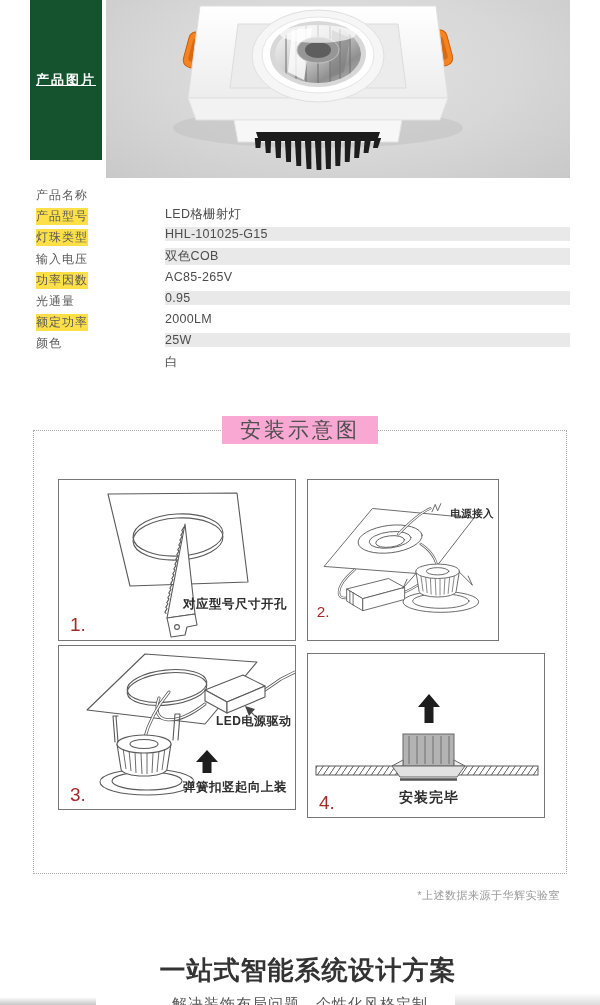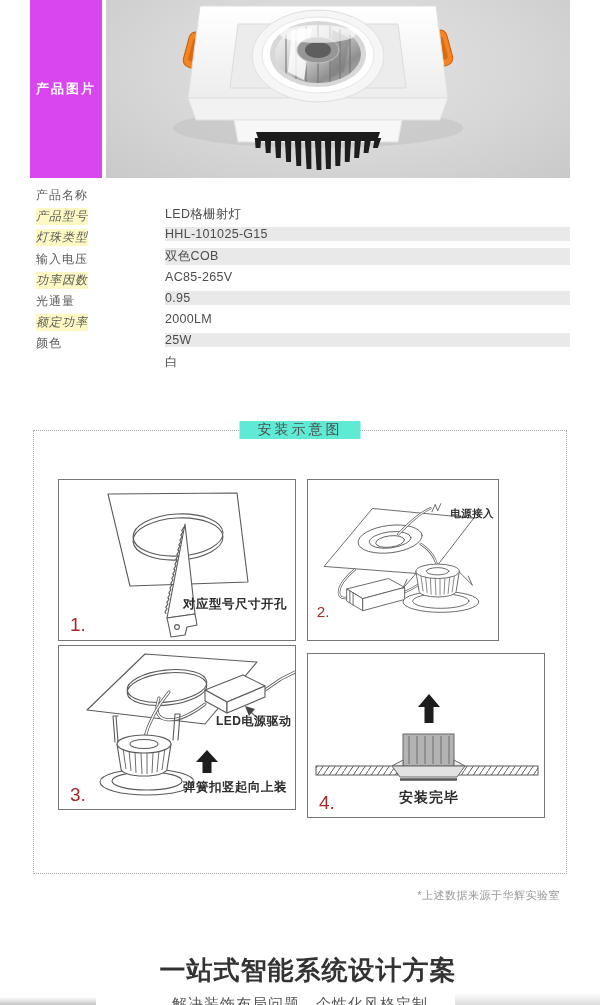--- a/index.html
+++ b/index.html
@@ -1,42 +1,42 @@
 <!DOCTYPE html>
 <html><head>
 <meta charset="utf-8">
 <style>
   html,body{margin:0;padding:0;background:#fff;}
   #page{position:relative;width:600px;height:1005px;background:#fff;overflow:hidden;
         font-family:"Liberation Sans","DejaVu Sans",sans-serif;}
 
   
-  #label-cell-top{position:absolute;left:30px;top:0;width:72px;height:178px;
-    background:#d946ef;display:flex;align-items:center;justify-content:center;
-    color:#fff;font-size:13px;font-weight:bold;letter-spacing:2px;}
+  #label-cell-top{position:absolute;left:30px;top:0;width:72px;height:160px;
+    background:#14532d;display:flex;align-items:center;justify-content:center;
+    color:#fff;font-size:13px;font-weight:bold;letter-spacing:2px;text-decoration:underline;}
   #photo-area{position:absolute;left:106px;top:0;width:464px;height:178px;
     background:radial-gradient(ellipse at 50% 38%, #e3e3e3 0%, #d7d7d7 55%, #c9c9c9 100%);}
 
   
   #spec-table{position:absolute;left:0;top:186px;width:600px;}
   .spec-row{display:flex;height:21.2px;flex-direction:column;}
   .cell-label{width:58px;margin-left:30px;display:flex;align-items:center;
     font-size:12px;letter-spacing:1px;color:#5a5a5a;box-sizing:border-box;padding:1px 0 1px 6px;
     background-clip:content-box;}
   .cell-value{flex:1;margin-left:5px;margin-right:30px;display:flex;align-items:center;
     font-size:12.5px;letter-spacing:.3px;color:#4c4c4c;box-sizing:border-box;padding:1px 0 1px 160px;
     background-clip:content-box;}
-  .spec-row.alt .cell-label{background-color:#fef9c3;font-style:italic;}
+  .spec-row.alt .cell-label{background-color:#fde047;}
   .spec-row.alt .cell-value{background-color:#e9e9e9;}
 
   
   #install-box{position:absolute;left:33px;top:430px;width:534px;height:444px;
     border:1px dotted #ababab;box-sizing:border-box;}
   #install-title{position:absolute;left:300px;top:430px;transform:translate(-50%,-50%);
-    background:#5eead4;padding:0 18px;font-size:14px;letter-spacing:3px;color:#4f4f4f;z-index:2;white-space:nowrap;}
+    background:#f9a8d4;padding:0 18px;font-size:21px;letter-spacing:3px;color:#4f4f4f;z-index:2;white-space:nowrap;}
   .panel{position:absolute;border:1px solid #767676;background:#fff;box-sizing:border-box;}
   #panel-1{left:58px;top:479px;width:238px;height:162px;}
   #panel-2{left:307px;top:479px;width:192px;height:162px;}
   #panel-3{left:58px;top:645px;width:238px;height:165px;}
   #panel-4{left:307px;top:653px;width:238px;height:165px;}
   .panel svg{display:block;width:100%;height:100%;}
 
   
   .o{fill:#fff;stroke:#5a5a5a;stroke-width:1.1;stroke-linejoin:round;}
   .l{fill:none;stroke:#5a5a5a;stroke-width:1.1;stroke-linejoin:round;stroke-linecap:round;}

